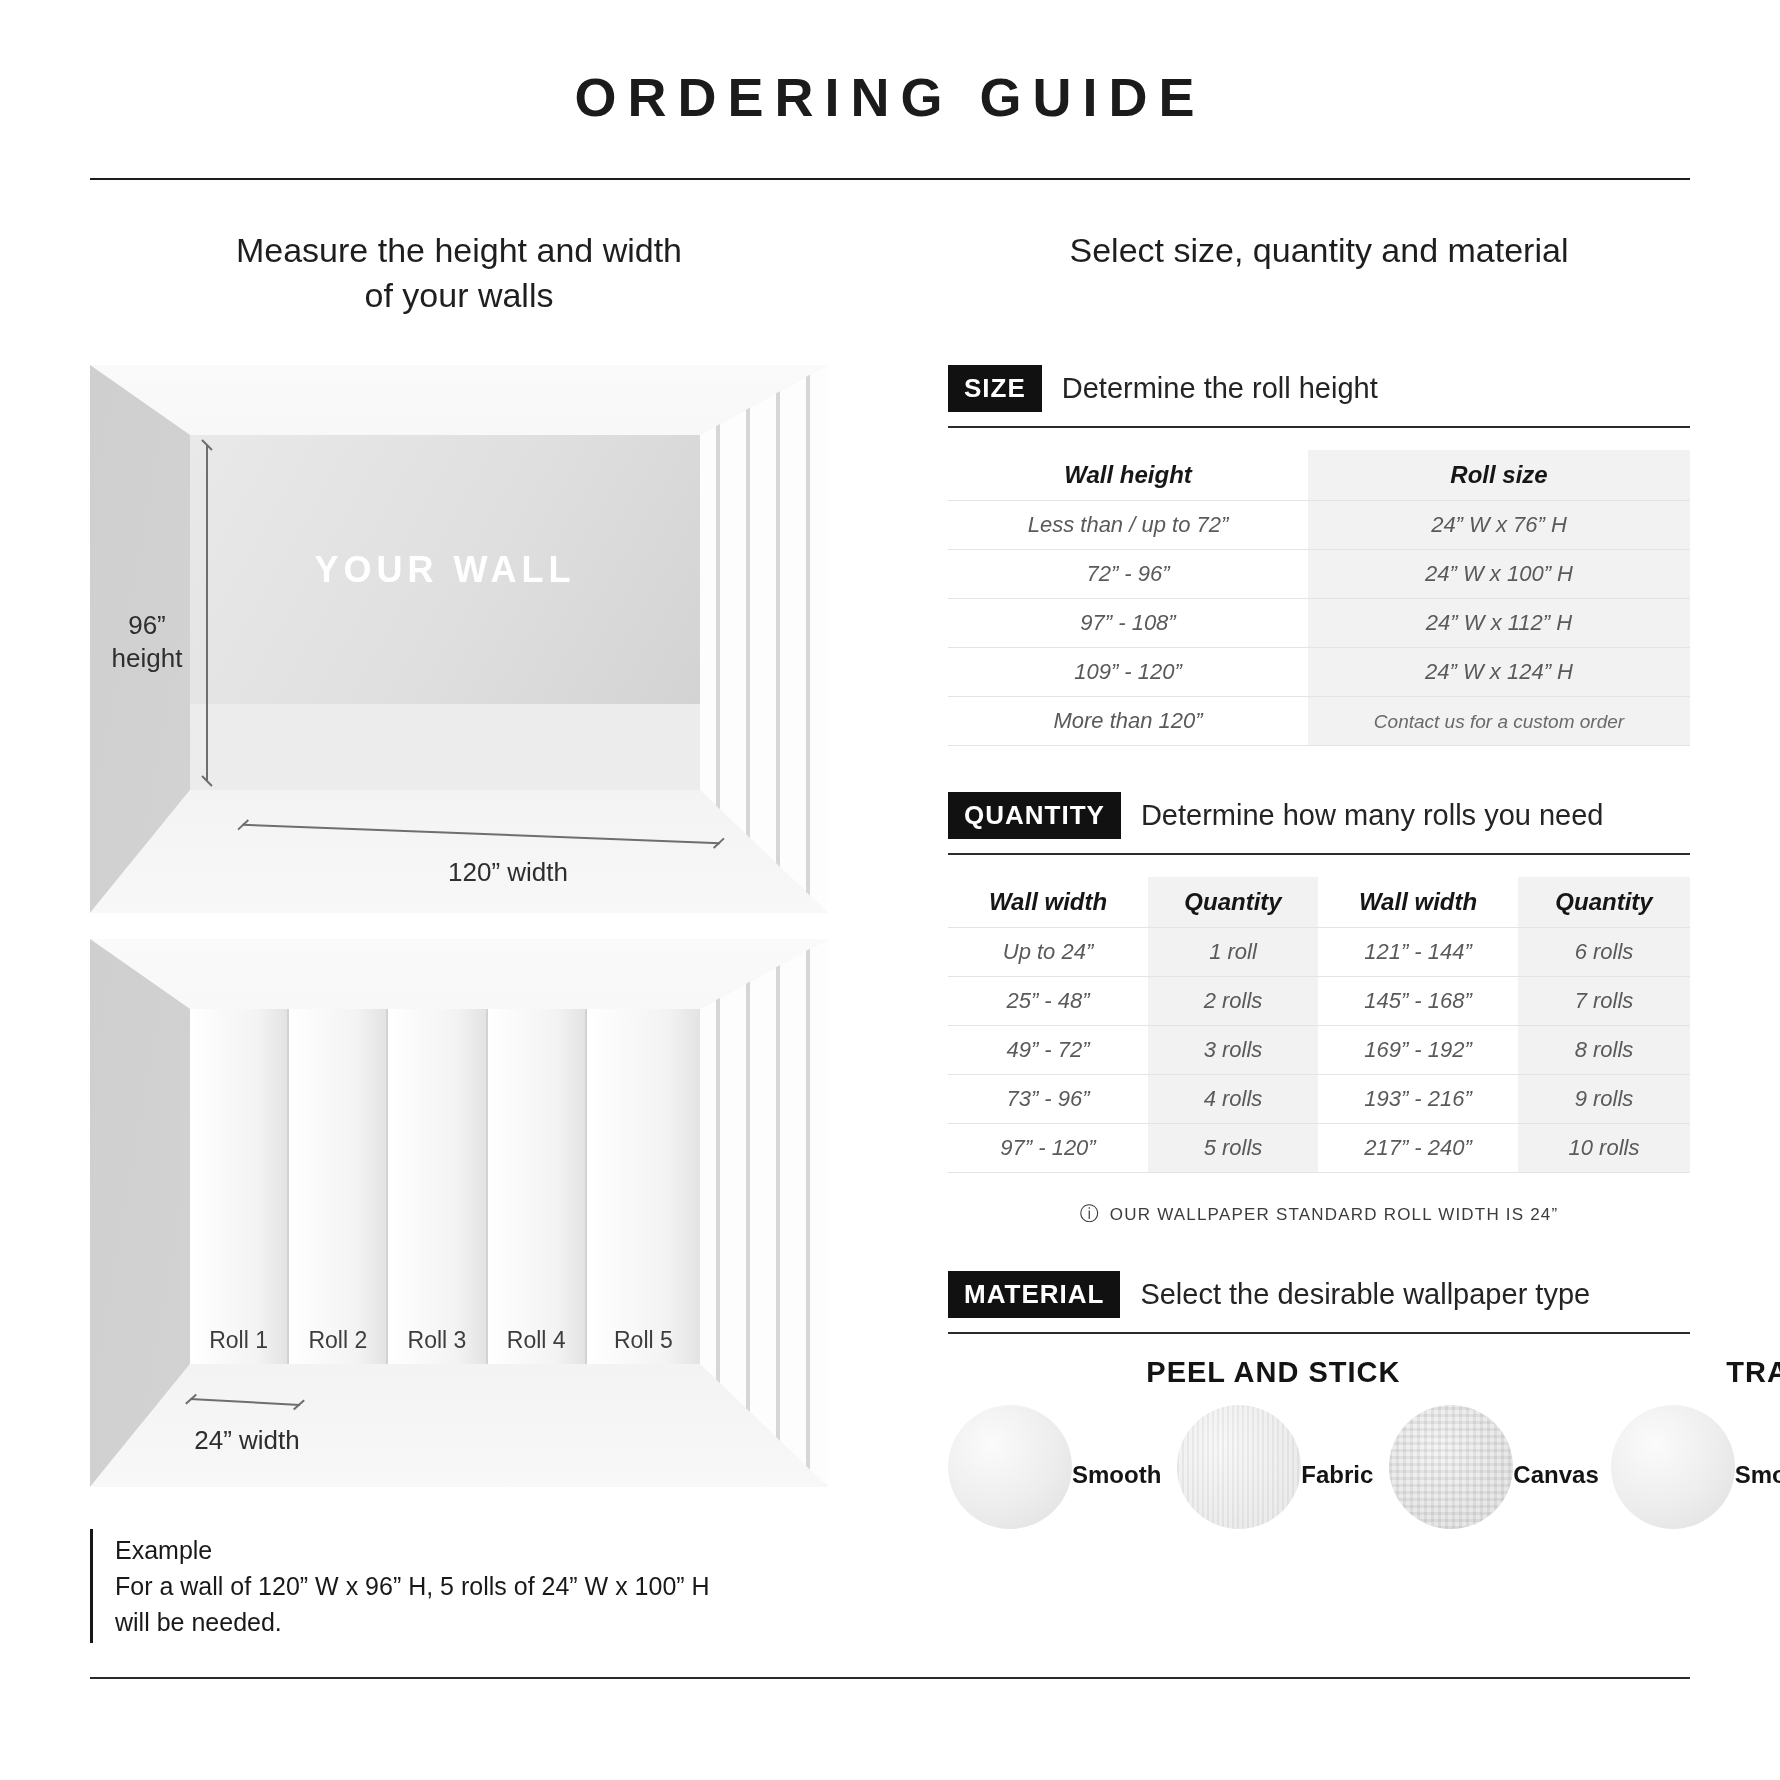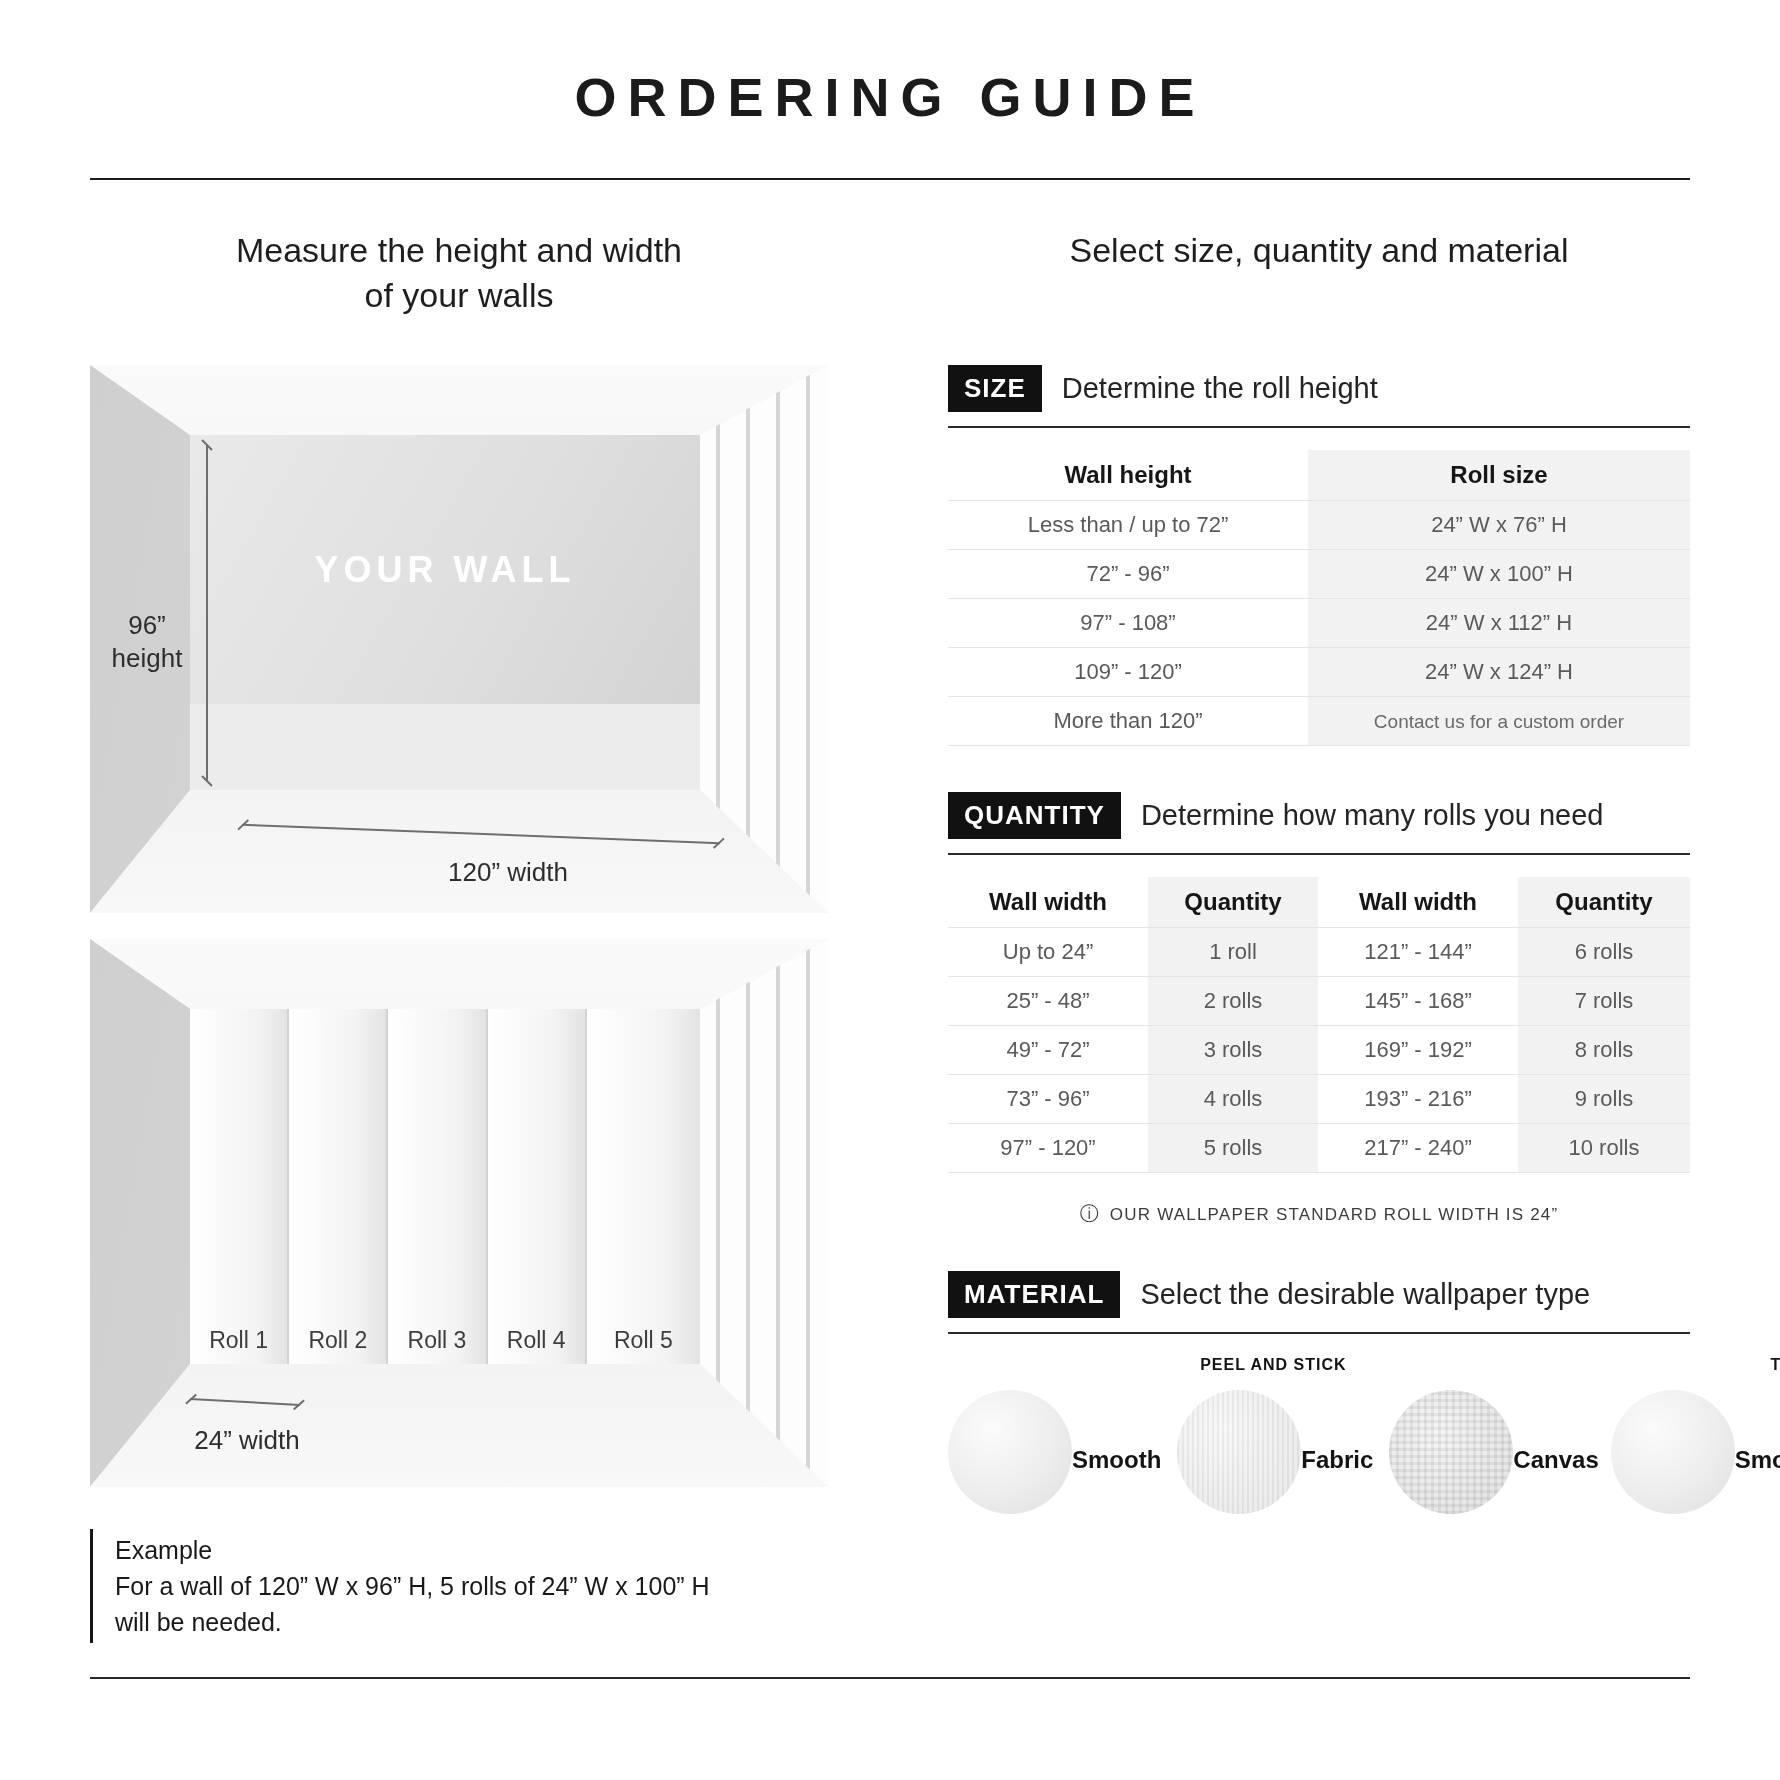--- a/index.html
+++ b/index.html
@@ -117,21 +117,21 @@
     border-bottom: 2px solid #2b2b2b; padding-bottom: 14px;
   }
   .badge {
     background: #111111; color: #ffffff;
     font-weight: bold; font-size: 26px; letter-spacing: 1px;
     padding: 8px 16px; flex: 0 0 auto;
   }
   .section-subtitle { font-size: 29px; color: #242424; }
 
   .table { margin-top: 22px; }
-  .row { display: grid; border-bottom: 1px solid #e4e4e4; }
+  .row { display: grid; border-bottom: 1px solid #e4e4e4; font-style: italic; }
   .size-table .row { grid-template-columns: 360px 1fr; }
   .qty-table  .row { grid-template-columns: 200px 170px 200px 172px; }
   .cell {
     min-height: 48px; display: flex; align-items: center; justify-content: center;
     text-align: center; font-size: 22px; color: #5a5a5a; padding: 4px 8px;
   }
   .row.head .cell { font-weight: bold; color: #161616; font-size: 24px; min-height: 50px; }
   .cell.shade { background: #f2f2f2; }
   .cell.small-cell { font-size: 19px; line-height: 23px; color: #6a6a6a; }
 
@@ -139,21 +139,21 @@
   .note {
     margin-top: 28px; text-align: center;
     font-size: 17px; letter-spacing: 1.2px; color: #3c3c3c;
   }
   .note .info-icon { margin-right: 10px; font-size: 19px; }
 
   
   .material-section { margin-top: 44px; }
   .material-groups { display: flex; justify-content: space-between; margin-top: 22px; }
   .m-group { display: flex; flex-direction: column; align-items: center; }
-  .group-title { font-size: 16px; font-weight: bold; letter-spacing: 1px; color: #141414; }
+  .group-title { font-size: 29px; font-weight: bold; letter-spacing: 1px; color: #141414; }
   .swatch-row { display: flex; gap: 16px; margin-top: 16px; }
   .swatch-item { display: flex; flex-direction: row; align-items: center; }
   .swatch { width: 124px; height: 124px; border-radius: 50%; }
   .swatch.smooth { background: radial-gradient(circle at 35% 32%, #fbfbfb 0%, #ededed 55%, #dedede 100%); }
   .swatch.fabric {
     background:
       repeating-linear-gradient(90deg, rgba(0,0,0,0.05) 0px, rgba(0,0,0,0.05) 2px, rgba(255,255,255,0) 2px, rgba(255,255,255,0) 5px),
       radial-gradient(circle at 35% 32%, #f8f8f8 0%, #e7e7e7 100%);
   }
   .swatch.canvas {

